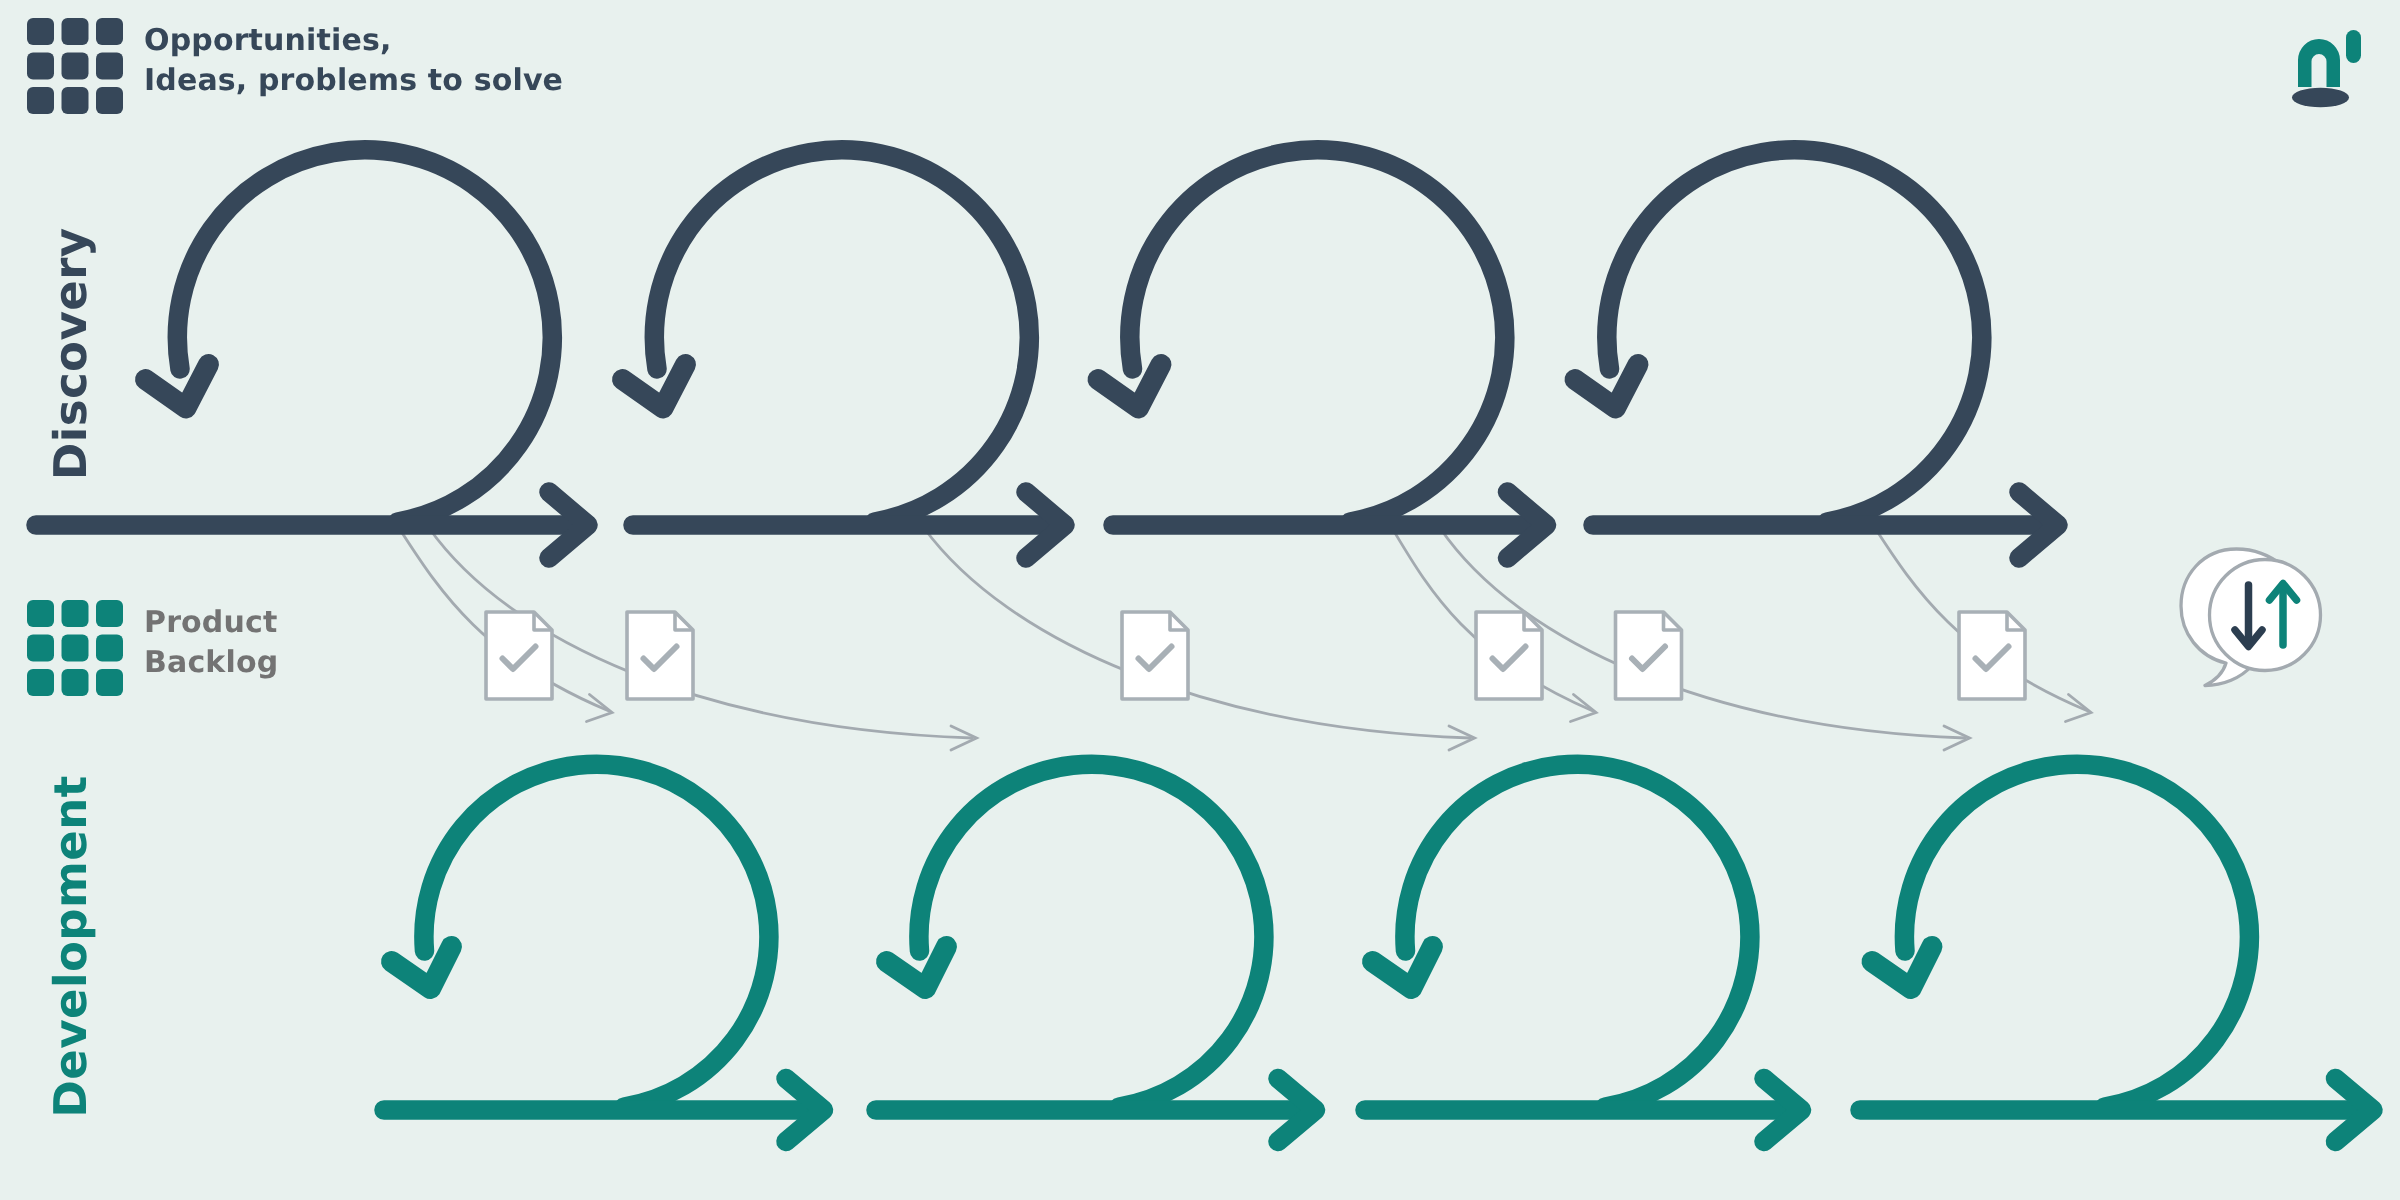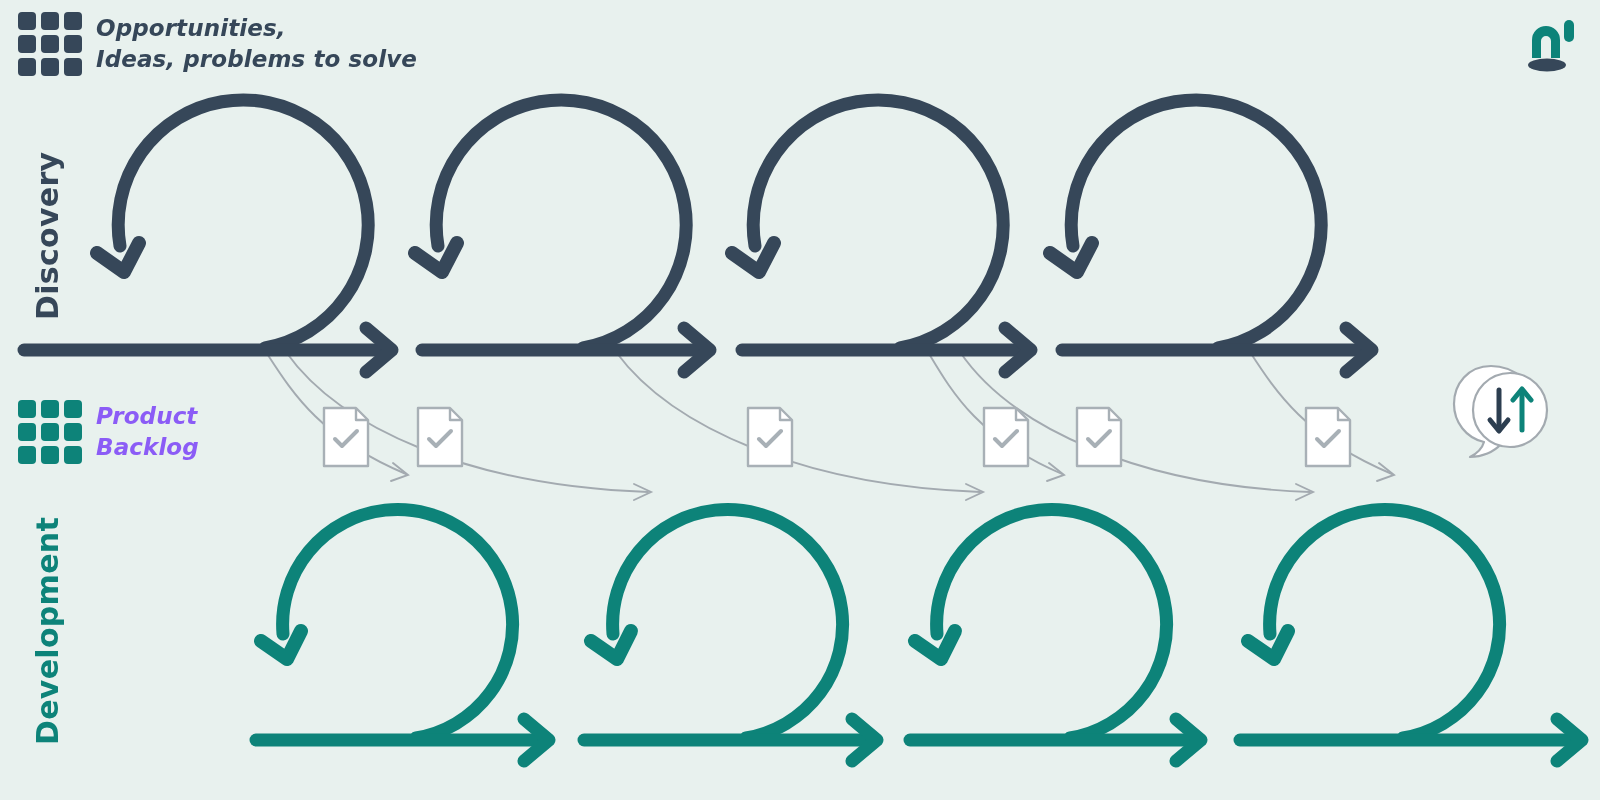--- a/index.html
+++ b/index.html
@@ -47,30 +47,29 @@
   .grid-icon span {
     display: block;
     width: 18px;
     height: 18px;
     border-radius: 4px;
   }
   .grid-dark span { background: #364759; }
   .grid-teal span { background: #0d8379; }
 
   .legend-text {
-    font-size: 23px;
+    font-size: 20px;
     font-weight: 700;
     line-height: 1.35;
     white-space: pre-line;
     letter-spacing: 0.1px;
     padding-top: 1px;
-    font-style: italic;
   }
   .legend-text.dark { color: #364759; }
-  .legend-text.teal { color: #8b5cf6; }
+  .legend-text.teal { color: #737373; }
 
   
   .track-label {
     position: absolute;
     transform-origin: left top;
     transform: rotate(-90deg);
     font-size: 30px;
     font-weight: 700;
     letter-spacing: 0.3px;
     white-space: nowrap;

